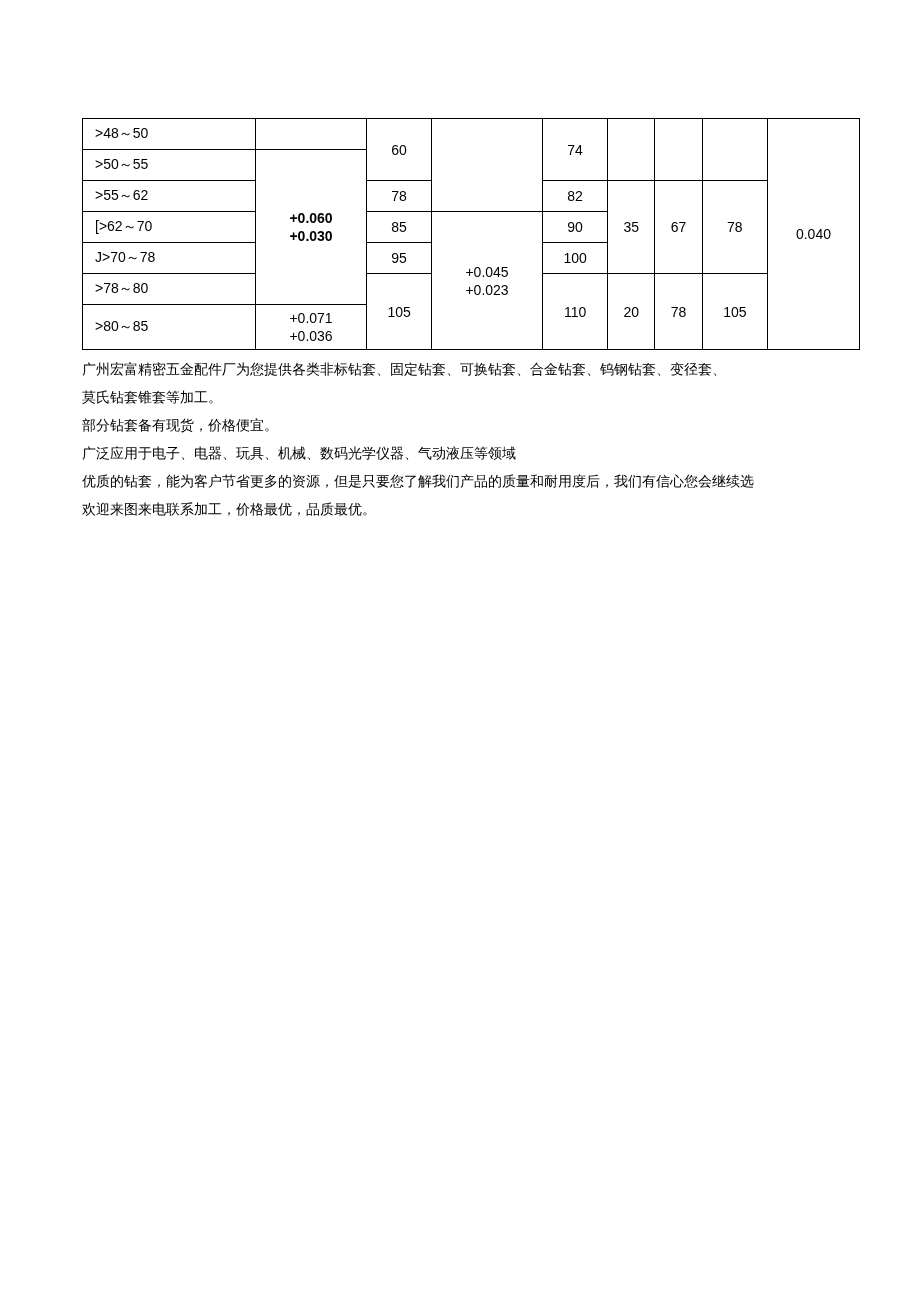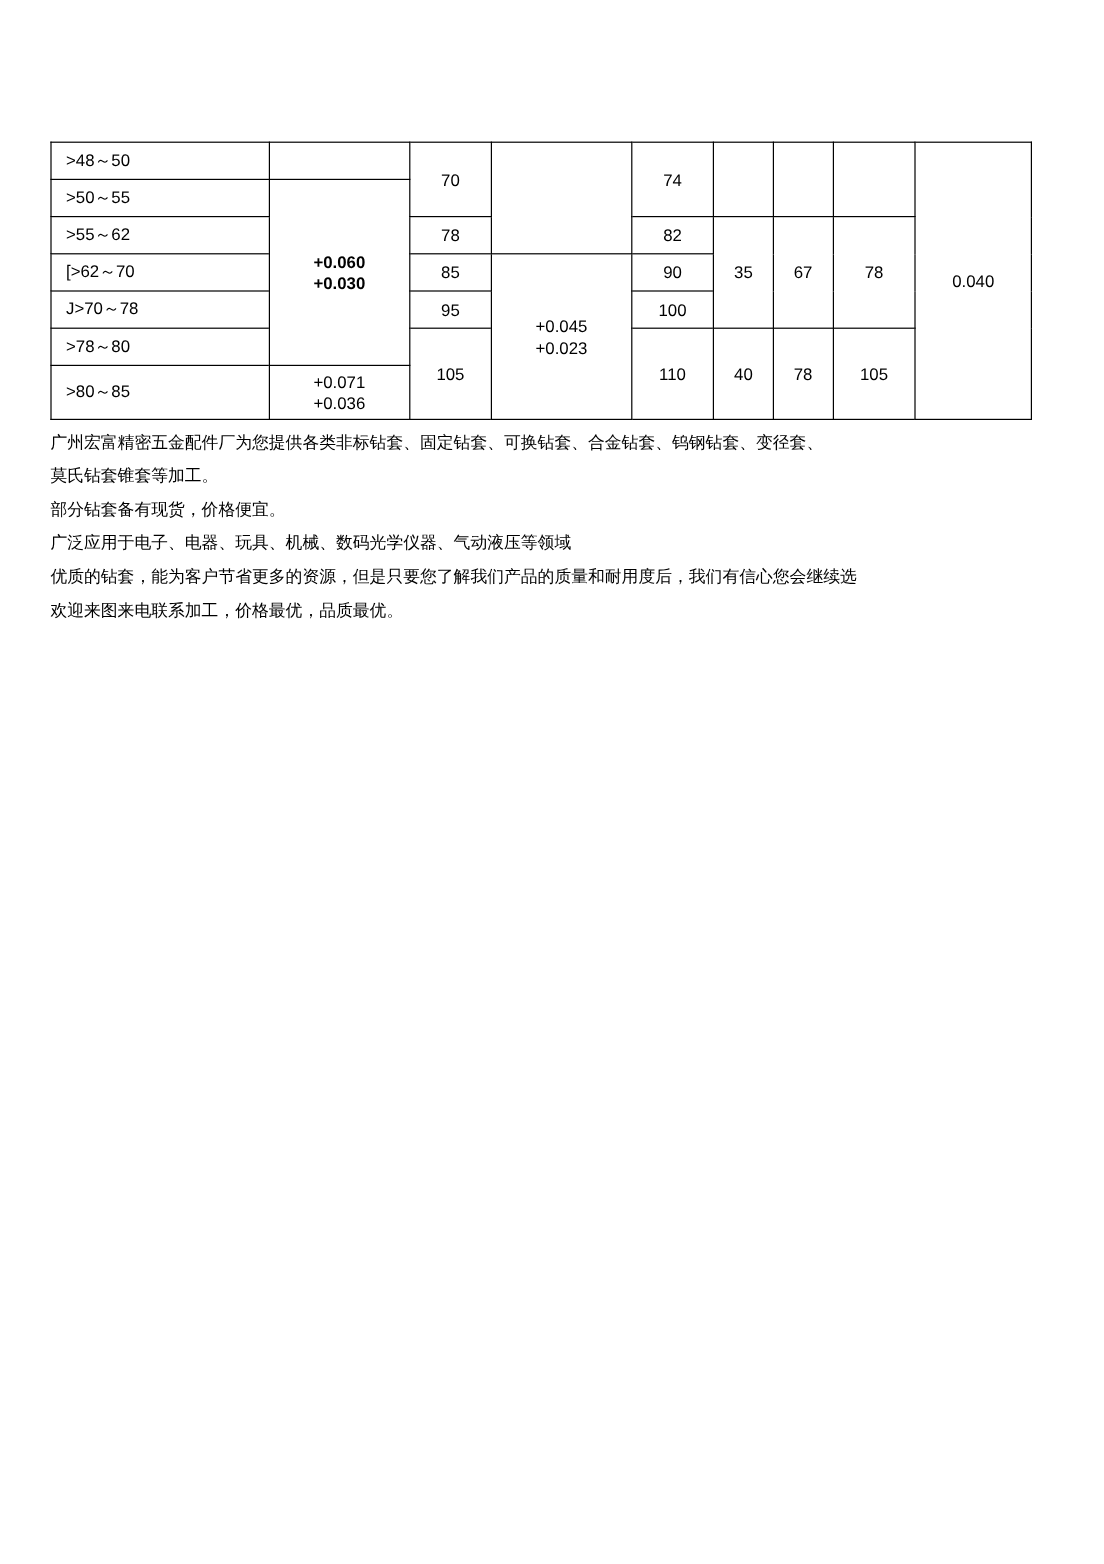--- a/index.html
+++ b/index.html
@@ -5,21 +5,21 @@
   body {
     margin: 0;
     padding: 0;
     background: #ffffff;
     font-family: "SimSun", "宋体", serif;
     font-size: 15px;
     color: #000000;
     width: 920px;
   }
   .page {
-    padding: 0 60px 0 42px;
+    padding: 0 60px 0 82px;
     box-sizing: border-box;
     width: 920px;
   }
   table.spec {
     border-collapse: collapse;
     width: 100%;
     margin-top: 118px;
     font-family: Arial, "SimSun", sans-serif;
     font-size: 14px;
   }
@@ -58,21 +58,21 @@
 <body>
 
 <div class="page">
 
   <table class="spec">
 
     <tbody>
         <tr>
       <td class="left">&gt;48～50</td>
       <td rowspan="1"></td>
-      <td rowspan="2">70</td>
+      <td rowspan="2">60</td>
       <td rowspan="3"></td>
       <td rowspan="2">74</td>
       <td rowspan="2"></td>
       <td rowspan="2"></td>
       <td rowspan="2"></td>
       <td rowspan="7">0.040</td>
     </tr>
 
     <tr>
       <td class="left">&gt;50～55</td>
@@ -100,21 +100,21 @@
     <tr>
       <td class="left">J&gt;70～78</td>
       <td>95</td>
       <td>100</td>
     </tr>
 
     <tr>
       <td class="left">&gt;78～80</td>
       <td rowspan="2">105</td>
       <td rowspan="2">110</td>
-      <td rowspan="2">40</td>
+      <td rowspan="2">20</td>
       <td rowspan="2">78</td>
       <td rowspan="2">105</td>
     </tr>
 
     <tr>
       <td class="left">&gt;80～85</td>
       <td class="tol"><span style="white-space:pre-line;text-align:right;">+0.071
 +0.036</span></td>
     </tr>
   </tbody>

